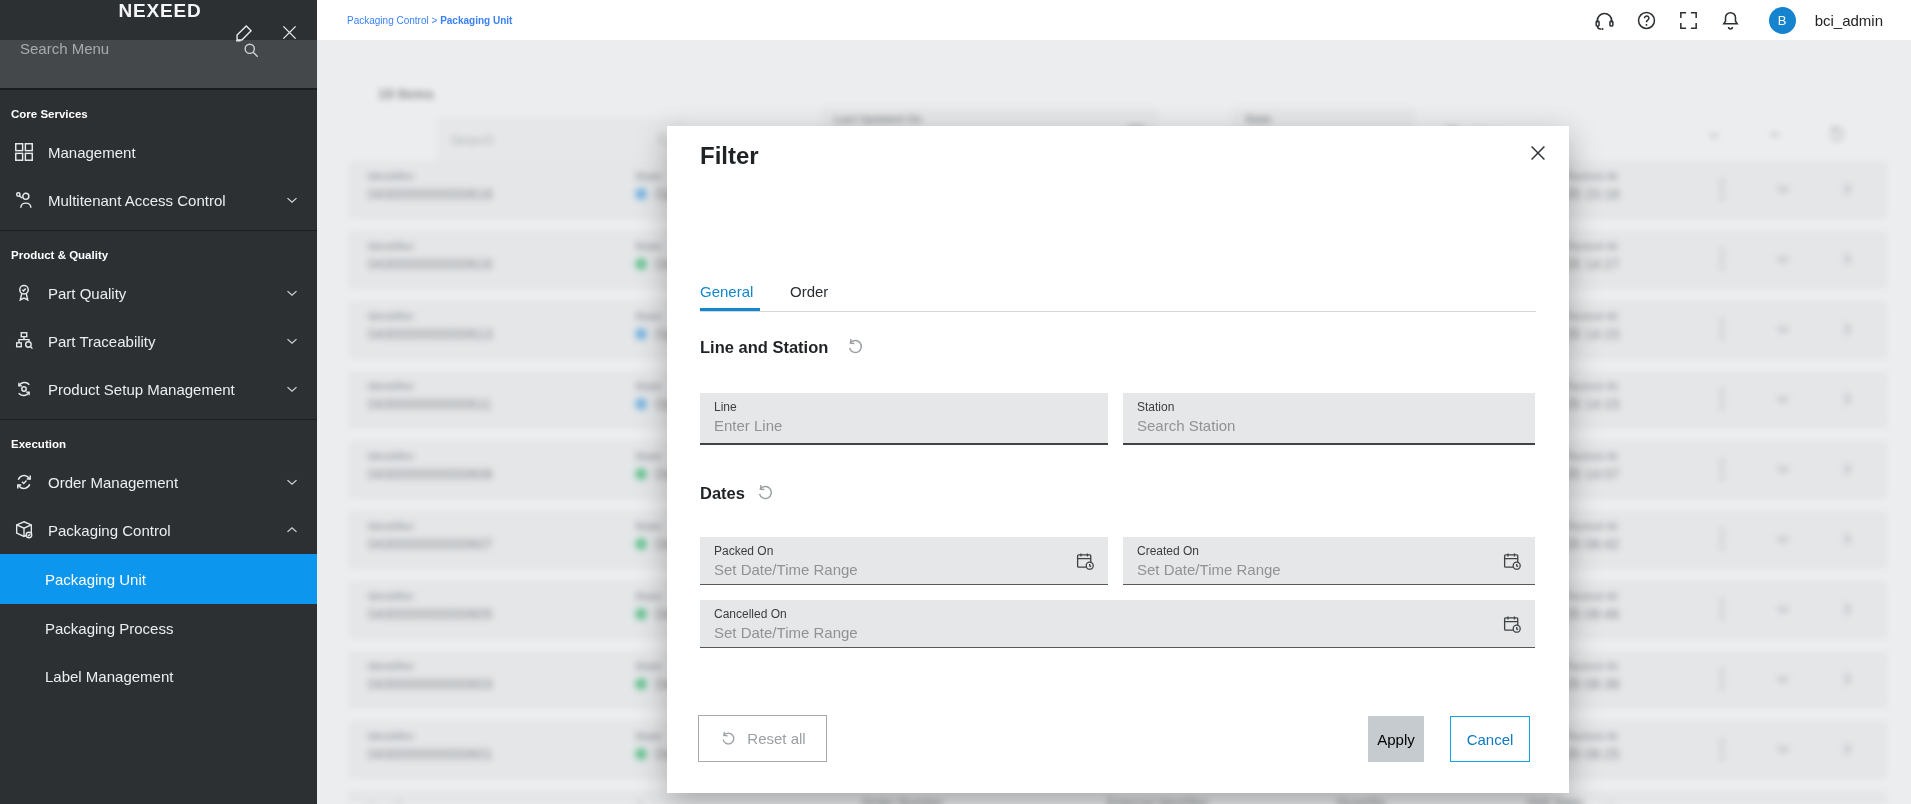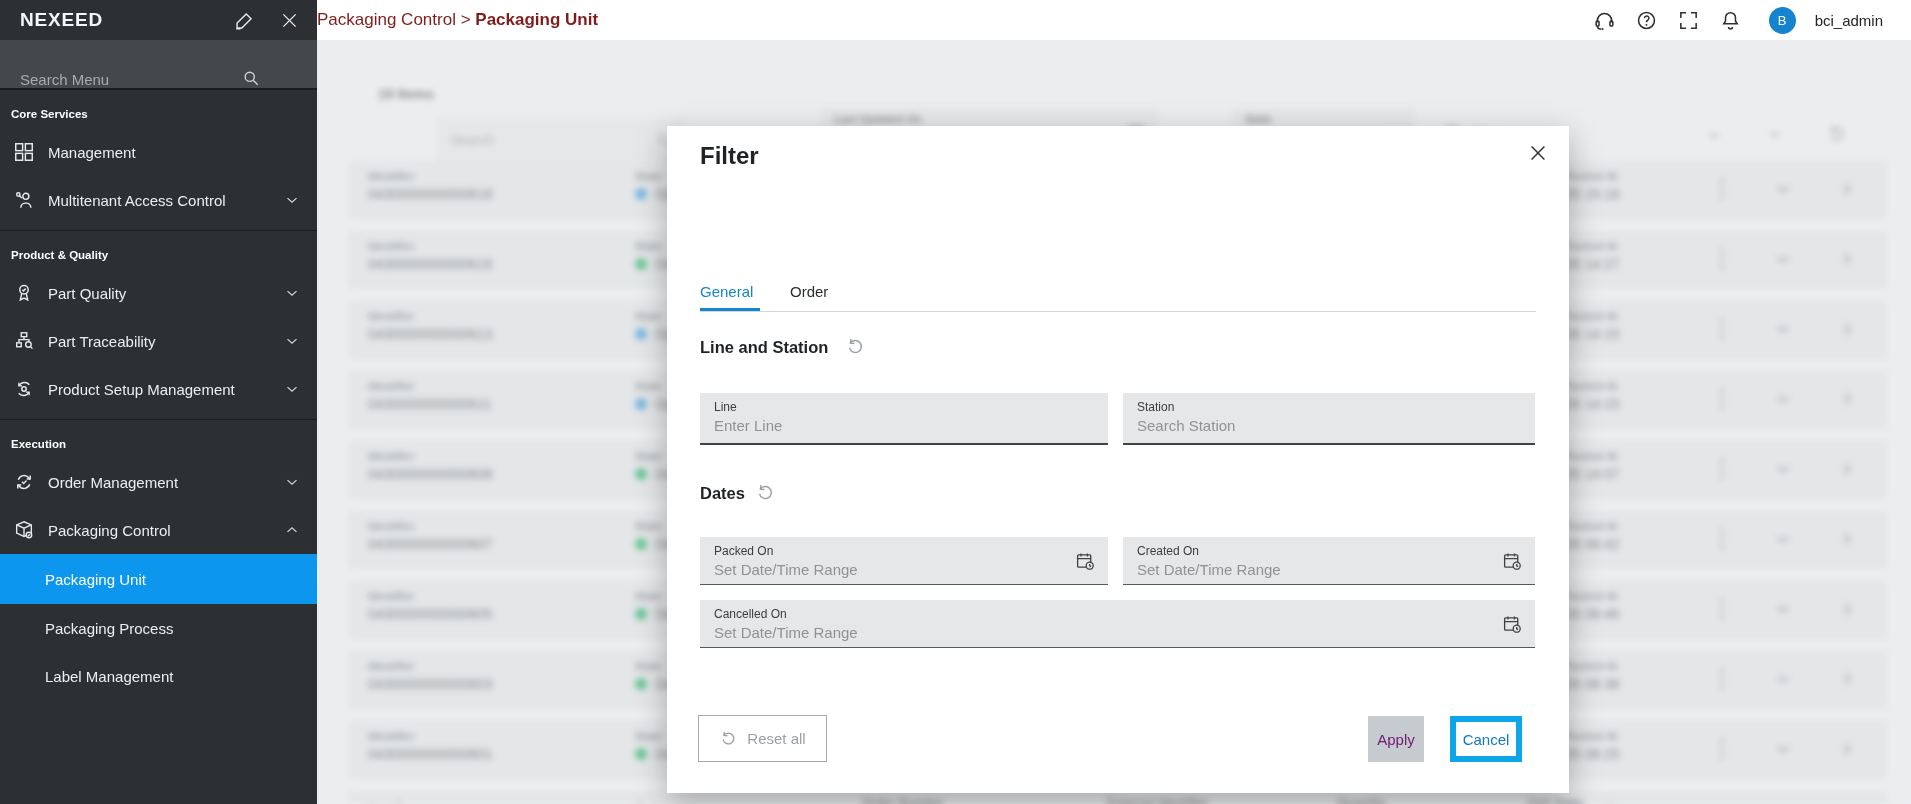--- a/index.html
+++ b/index.html
@@ -1,36 +1,36 @@
 <!DOCTYPE html>
 <html><head>
 <meta charset="utf-8">
 <style>
   html,body{margin:0;padding:0;background:#fff;font-family:"Liberation Sans",sans-serif;}
   .app{position:relative;width:1911px;height:804px;overflow:hidden;background:#ebeced;}
   svg{display:block;}
 
   
   .sidebar{position:absolute;left:0;top:0;width:317px;height:804px;background:#2c3033;color:#eceeef;z-index:30;}
-  .sb-header{height:40px;display:flex;align-items:center;padding:0 17px 0 20px;}
+  .sb-header{height:40px;display:flex;align-items:center;padding:0 17px 0 20px;flex-direction:column;}
   .sb-brand{font-size:19px;font-weight:bold;letter-spacing:.8px;color:#f4f5f6;}
   .sb-hicons{margin-left:auto;display:flex;align-items:center;gap:24px;color:#e8eaec;}
-  .sb-search{height:48px;background:#45484b;display:flex;align-items:flex-end;padding:0 0 0 20px;border-bottom:2px solid #1a1d1f;color:#a7abae;font-size:15px;}
+  .sb-search{height:48px;background:#45484b;display:flex;align-items:flex-start;padding:0 0 0 20px;border-bottom:2px solid #1a1d1f;color:#a7abae;font-size:15px;}
   .sb-search svg{margin-left:auto;margin-right:56px;color:#cfd2d4;}
   .sb-sec-label{padding:18px 14px 8px 11px;font-size:11.5px;font-weight:bold;color:#ffffff;}
   .sb-item{height:48px;display:flex;align-items:center;gap:13px;padding:0 16px 0 13px;font-size:15px;color:#eceeef;cursor:pointer;}
   .sb-item .chev{margin-left:auto;color:#d3d6d8;}
   .sb-sub{height:48px;display:flex;align-items:center;padding-left:45px;font-size:15px;cursor:pointer;}
   .sb-sub.active{height:50px;background:#0c96ee;color:#fff;}
   .sb-div{border-top:1px solid #1b1e20;margin-top:6px;}
   .icw{width:22px;height:22px;color:#e8eaec;flex:0 0 auto;}
 
   
   .topbar{position:absolute;left:317px;top:0;right:0;height:40px;background:#fff;z-index:20;display:flex;align-items:center;}
-  .crumb{font-size:17px;color:#7f1d1d;}
+  .crumb{margin-left:30px;font-size:10px;color:#3b82f6;}
   .crumb b{font-weight:bold;}
   .tb-right{margin-left:auto;display:flex;align-items:center;gap:19px;padding-right:28px;color:#2d3033;}
   .avatar{width:27px;height:27px;border-radius:50%;background:#1583cd;color:#fff;font-size:13px;display:flex;align-items:center;justify-content:center;margin-left:8px;}
   .uname{font-size:15px;color:#222426;}
 
   
   .bg-layer{position:absolute;left:317px;top:40px;right:0;bottom:0;background:#ebeced;filter:blur(3px);z-index:1;}
   .tb-count{position:absolute;left:61px;top:46px;font-size:14px;font-weight:bold;color:#3c4043;}
   .tfield{position:absolute;background:#dfe1e2;border-bottom:1.5px solid #72767a;}
   .tfield .tl{font-size:11px;color:#3d4144;font-weight:bold;padding:6px 0 0 14px;}
@@ -65,22 +65,22 @@
   .m-head{position:absolute;font-size:16.5px;font-weight:bold;color:#1f2326;}
   .m-reset-ic{position:absolute;color:#9aa0a3;cursor:pointer;}
   .mfield{position:absolute;background:#e6e7e8;box-sizing:border-box;}
   .mfield .fl{position:absolute;left:14px;top:7px;font-size:12px;color:#3a3e41;}
   .mfield .fp{position:absolute;left:14px;top:24px;font-size:15px;color:#8f9396;}
   .mfield .fic{position:absolute;right:12px;top:14px;color:#3f4346;}
   .bb-dark{border-bottom:2px solid #3f4447;}
   .bb-mid{border-bottom:1.5px solid #55595c;}
   .btn{position:absolute;display:flex;align-items:center;justify-content:center;font-size:15px;box-sizing:border-box;cursor:pointer;}
   .btn-reset{left:31px;top:589px;width:129px;height:47px;border:1px solid #a6abae;color:#9aa0a4;gap:9px;background:#fff;}
-  .btn-apply{left:701px;top:590px;width:56px;height:46px;background:#c6cbcf;color:#701a75;}
-  .btn-cancel{left:783px;top:590px;width:72px;height:46px;border:6px solid #0ea5e9;color:#0e7ac4;background:#fff;}
+  .btn-apply{left:701px;top:590px;width:56px;height:46px;background:#c6cbcf;color:#000000;}
+  .btn-cancel{left:783px;top:590px;width:80px;height:46px;border:1px solid #0ea5e9;color:#0e7ac4;background:#fff;}
 </style>
 </head>
 <body>
 
 <div class="app">
 
   <div class="bg-layer">
     <div class="tb-count">19 Items</div>
 
     <div class="tfield tsearch" style="left:119px;top:77px;width:224px;height:45px;">

